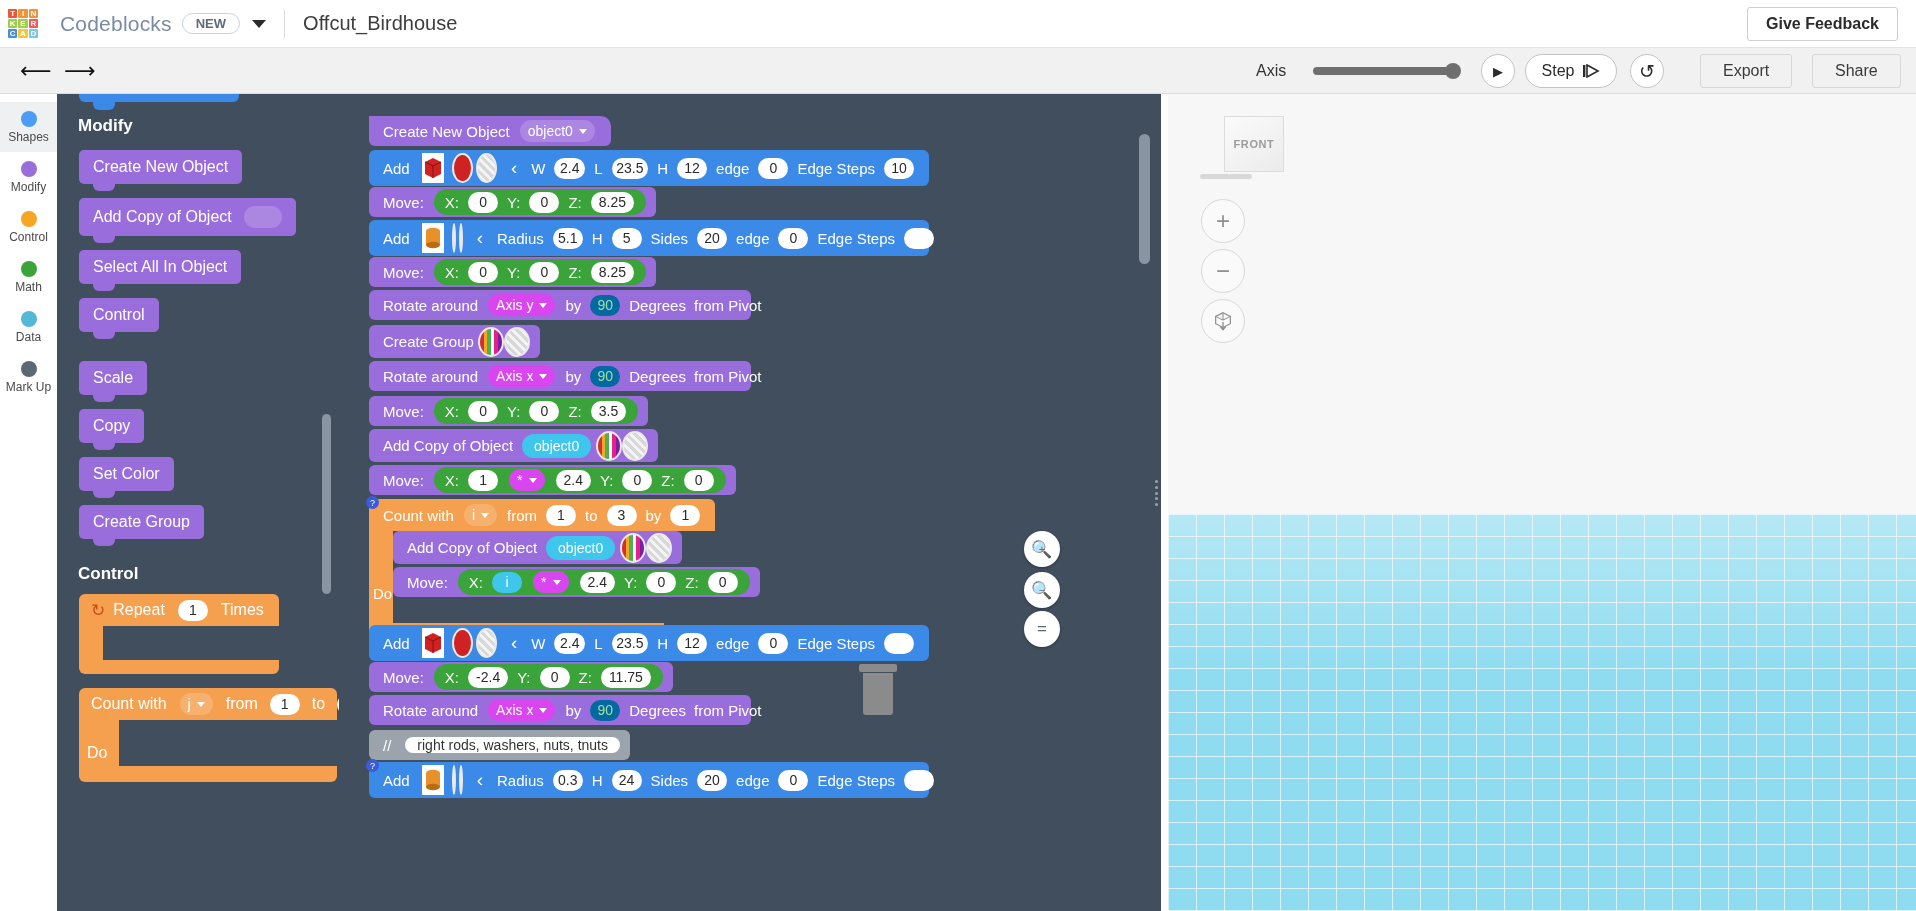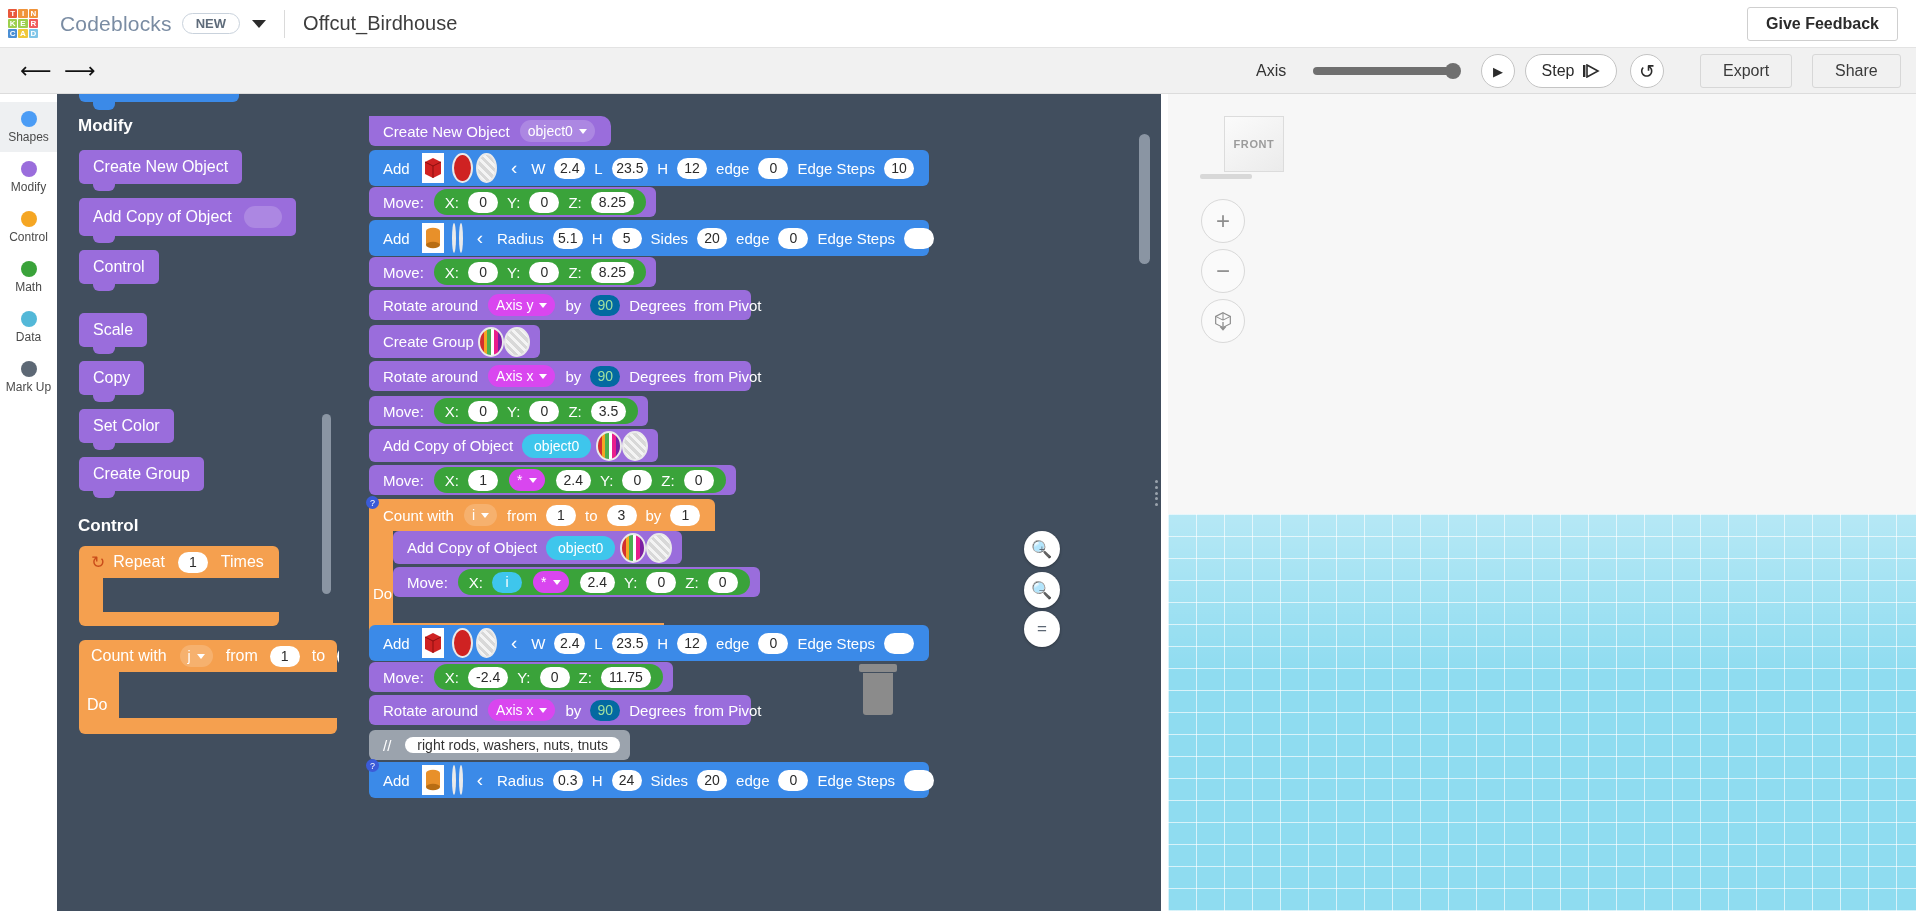--- a/index.html
+++ b/index.html
@@ -220,20 +220,24 @@
     <div><div class="pblock" style="background: rgb(154, 109, 220); margin-top: 4px;">
         <span>Create New Object</span>
         <div class="notch" style="background: rgb(154, 109, 220);"></div>
       </div></div>
     <div><div class="pblock" style="background: rgb(154, 109, 220); margin-top: 7px;">
         <span>Add Copy of Object</span>
         <span class="slot"></span>
         <div class="notch" style="background: rgb(154, 109, 220);"></div>
       </div></div>
     <div><div class="pblock" style="background: rgb(154, 109, 220); margin-top: 7px;">
+        <span>Select All In Object</span>
+        <div class="notch" style="background: rgb(154, 109, 220);"></div>
+      </div></div>
+    <div><div class="pblock" style="background: rgb(154, 109, 220); margin-top: 7px;">
         <span>Control</span>
         <div class="notch" style="background: rgb(154, 109, 220);"></div>
       </div></div>
     <div><div class="pblock" style="background: rgb(154, 109, 220); margin-top: 22px;">
         <span>Scale</span>
         <div class="notch" style="background: rgb(154, 109, 220);"></div>
       </div></div>
     <div><div class="pblock" style="background: rgb(154, 109, 220); margin-top: 7px;">
         <span>Copy</span>
         <div class="notch" style="background: rgb(154, 109, 220);"></div>

